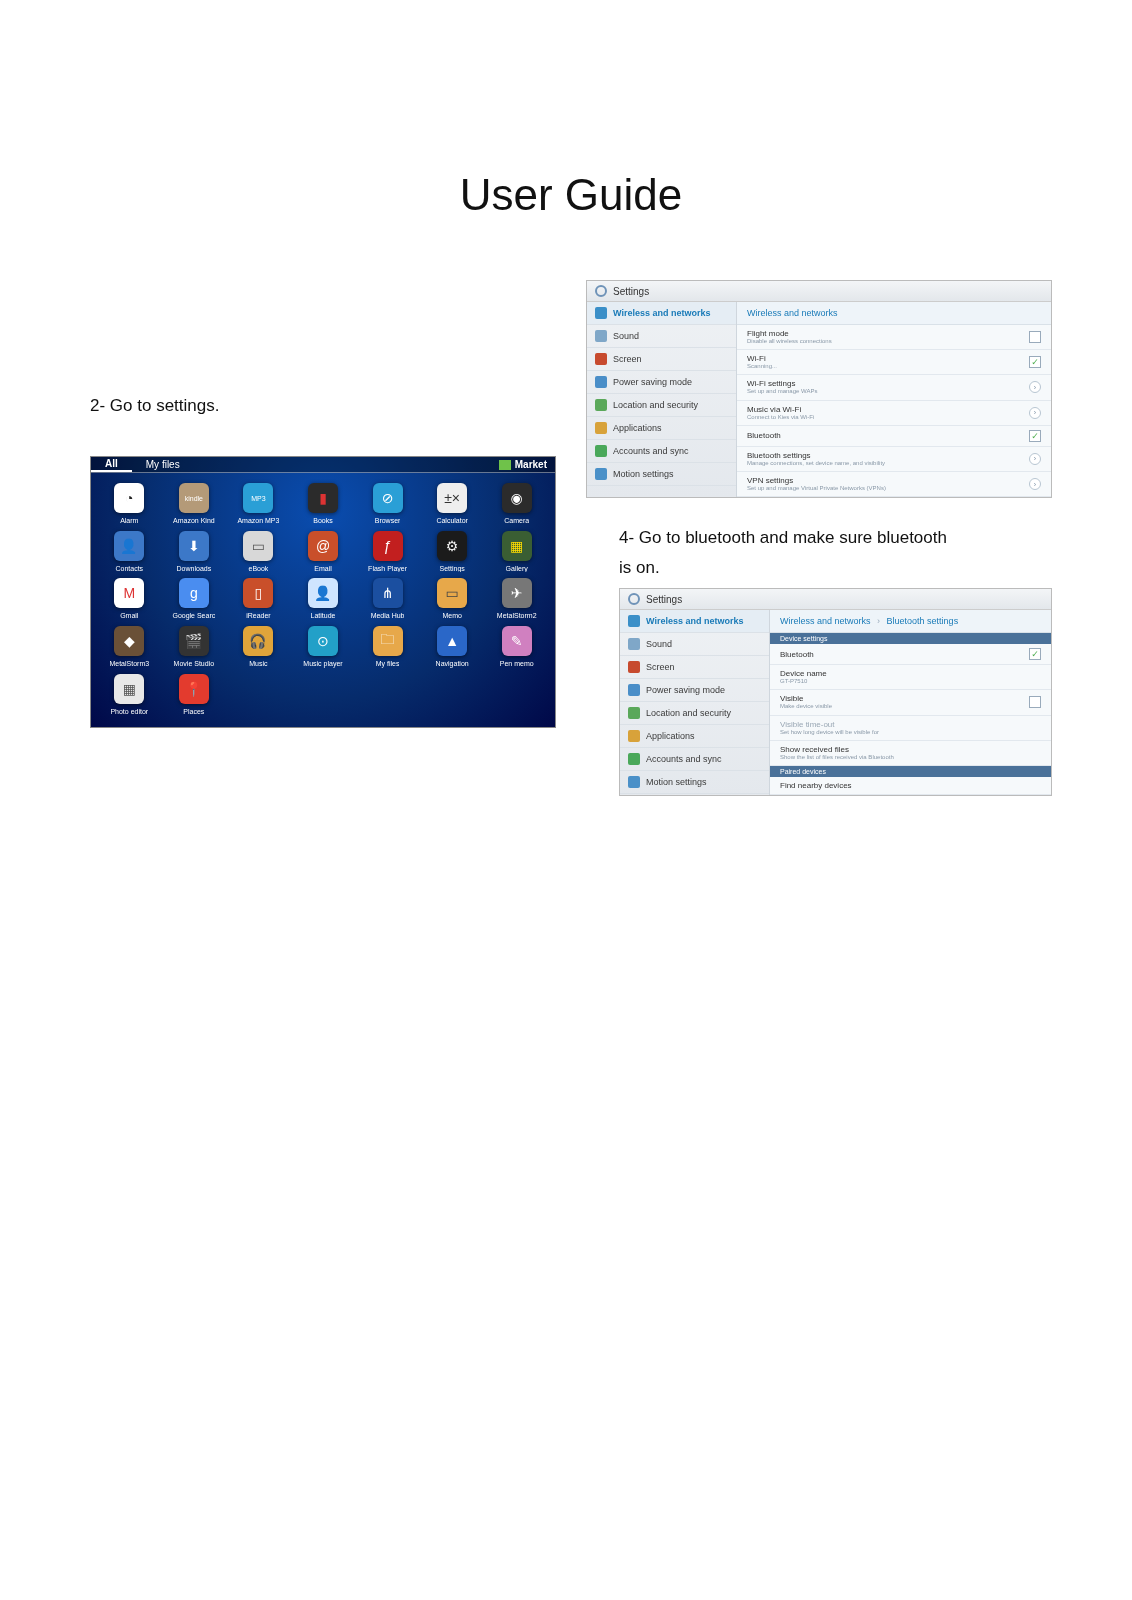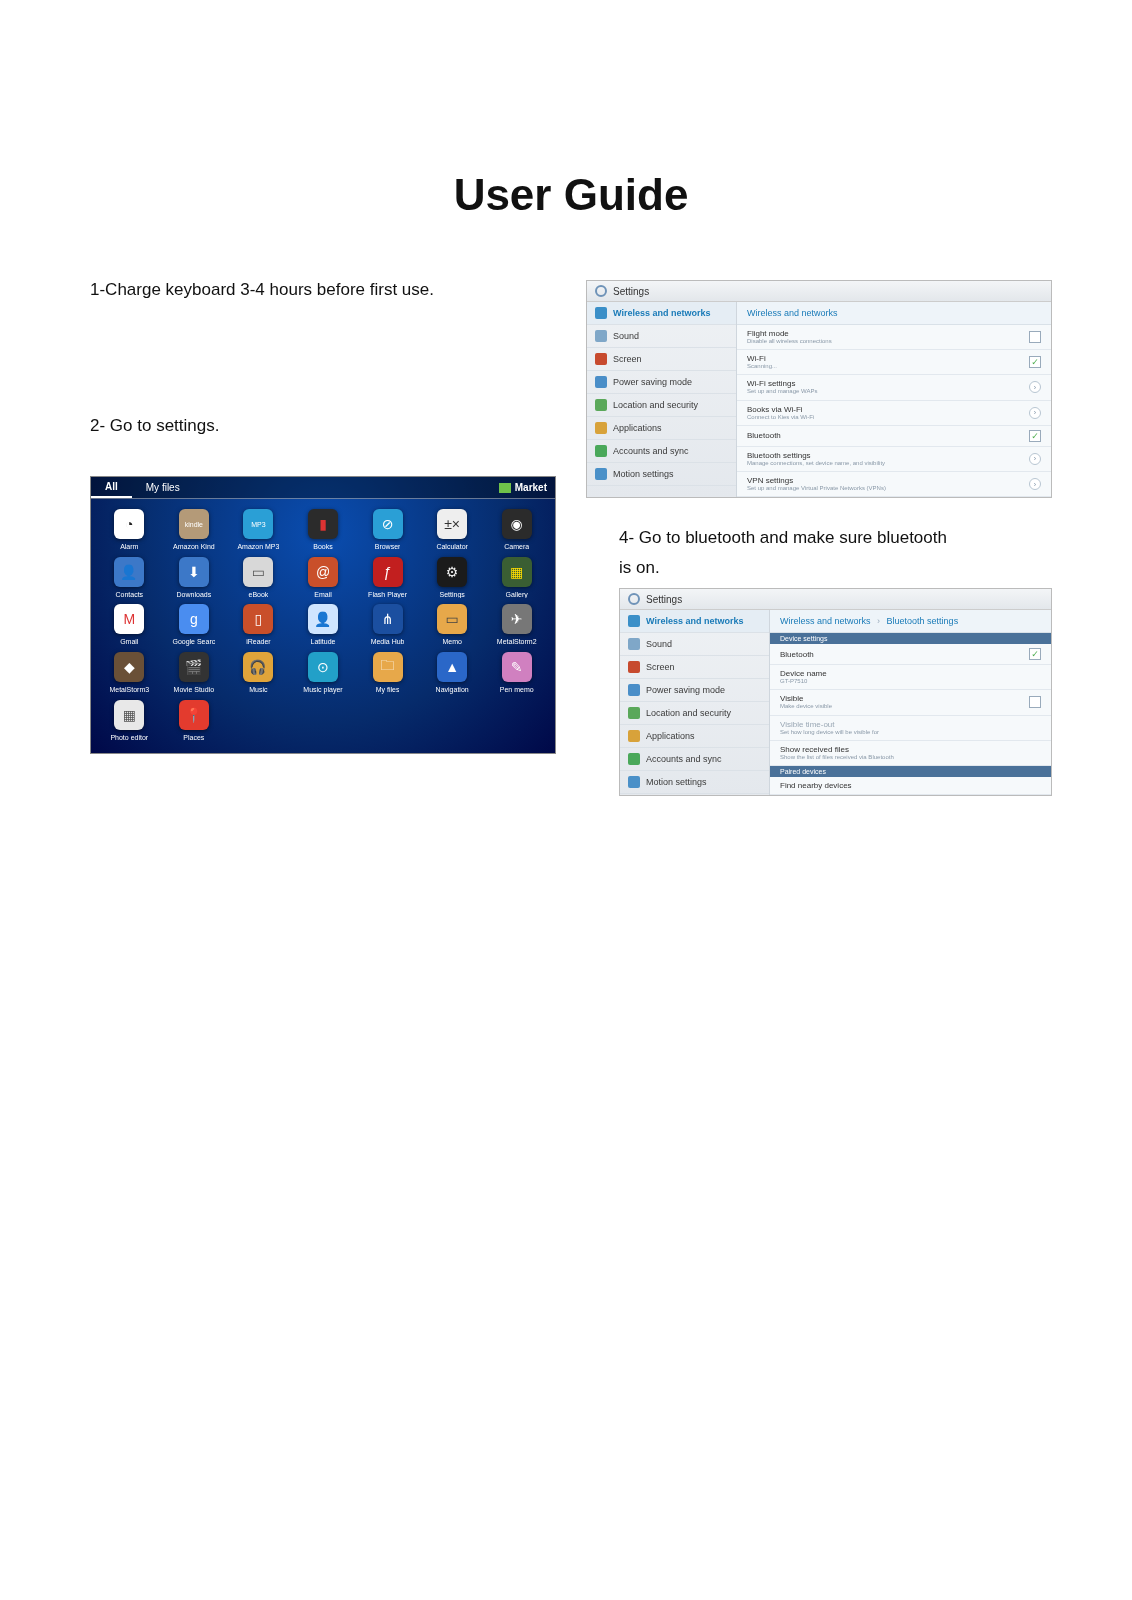--- a/index.html
+++ b/index.html
@@ -10,21 +10,21 @@
     font-family: "Segoe UI", Arial, sans-serif;
     color: #111;
     position: relative;
   }
   .page {
     padding: 170px 80px 0 90px;
   }
   h1.title {
     text-align: center;
     font-size: 44px;
-    font-weight: 700;
+    font-weight: 400;
     margin-bottom: 60px;
   }
   .cols {
     display: flex;
     gap: 30px;
   }
   .col { flex: 1; }
   .step-text {
     font-size: 17px;
     margin-bottom: 10px;
@@ -35,21 +35,21 @@
   .drawer {
     width: 100%;
     background: radial-gradient(circle at 50% 20%, #0a4db0 0%, #062b6b 60%, #000848 100%);
     border: 1px solid #888;
     padding-bottom: 8px;
   }
   .drawer-tabs {
     display: flex;
     align-items: center;
     background: rgba(0,0,0,0.35);
-    height: 22px;
+    height: 16px;
     color: #fff;
     font-size: 10px;
     border-bottom: 1px solid rgba(255,255,255,0.4);
   }
   .drawer-tab {
     padding: 0 14px;
     height: 100%;
     display: flex;
     align-items: center;
   }
@@ -210,23 +210,20 @@
 </style>
 </head>
 <body>
 
 <div class="page">
   <h1 class="title">User Guide</h1>
 
   <div class="cols">
 
     <div class="col">
-      <div class="step-block">
-        <p class="step-text">1-Charge keyboard 3-4 hours before first use.</p>
-      </div>
 
       <div class="step-block" style="margin-top:116px;">
         <p class="step-text">2- Go to settings.</p>
       </div>
 
       <div class="step-block" style="margin-top:40px;">
 
         <div class="drawer">
           <div class="drawer-tabs">
             <div class="drawer-tab active">All</div>
@@ -425,21 +422,21 @@
                   </div>
                   <div class="row">
                     <div class="row-texts">
                       <div class="row-title">Wi-Fi settings</div>
                       <div class="row-sub">Set up and manage WAPs</div>
                     </div>
                     <div class="arrow">›</div>
                   </div>
                   <div class="row">
                     <div class="row-texts">
-                      <div class="row-title">Books via Wi-Fi</div>
+                      <div class="row-title">Music via Wi-Fi</div>
                       <div class="row-sub">Connect to Kies via Wi-Fi</div>
                     </div>
                     <div class="arrow">›</div>
                   </div>
                   <div class="row">
                     <div class="row-texts">
                       <div class="row-title">Bluetooth</div>
                     </div>
                     <div class="ck">✓</div>
                   </div>

